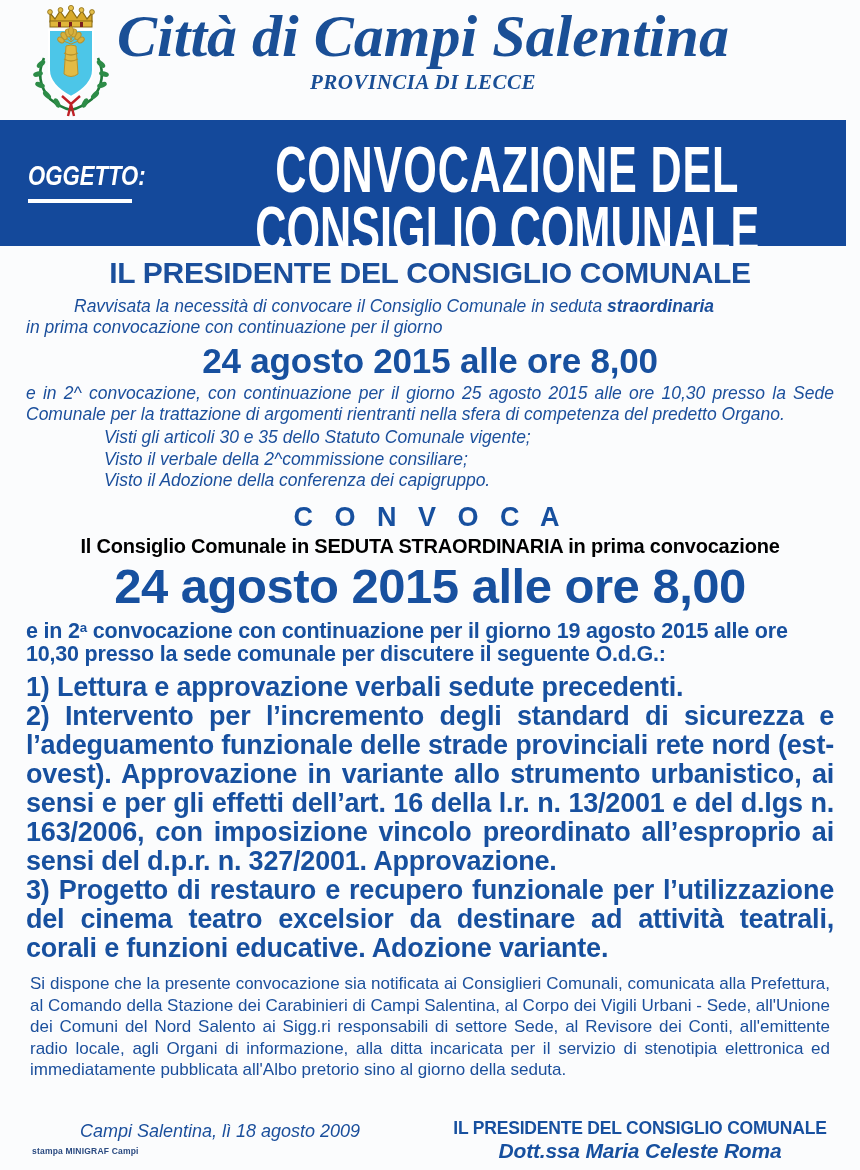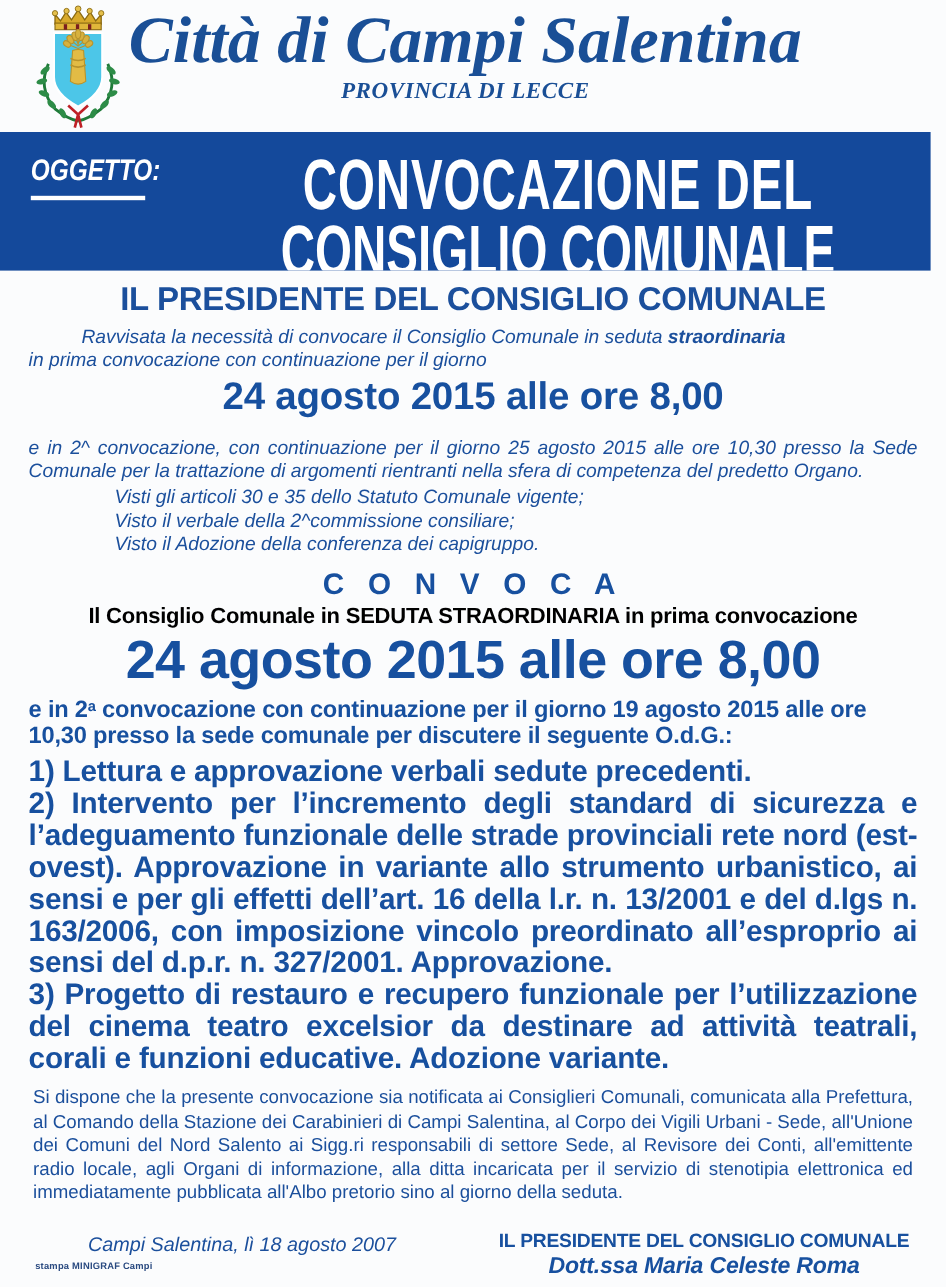--- a/index.html
+++ b/index.html
@@ -59,21 +59,21 @@
     position:absolute;
     left:0;top:120px;
     width:846px;height:126px;
     background:#14499b;
     display:flex;
     align-items:flex-start;
     overflow:hidden;
   }
   .oggetto-wrap{
     margin-left:28px;
-    margin-top:21px;
+    margin-top:42px;
     flex:0 0 auto;
   }
   .oggetto{
     color:#ffffff;
     font-family:"Liberation Sans", sans-serif;
     font-weight:bold;
     font-style:italic;
     font-size:27px;
     line-height:28px;
     transform:scaleX(0.82);
@@ -137,21 +137,21 @@
     line-height:40px;
     color:#17509f;
     margin-top:3px;
     letter-spacing:-0.2px;
   }
   .intro2{
     font-style:italic;
     font-size:17.5px;
     line-height:21px;
     color:#1b4f9c;
-    margin:16px 26px 0 26px;
+    margin:2px 26px 0 26px;
     text-align:justify;
   }
   .visti{
     font-style:italic;
     font-size:17.5px;
     line-height:21.5px;
     color:#1b4f9c;
     margin:2px 26px 0 80px;
   }
   .visti div{white-space:nowrap;margin-left:24px;}
@@ -379,21 +379,21 @@
       <div class="odg-item">1) Lettura e approvazione verbali sedute precedenti.</div>
       <div class="odg-item">2)  Intervento per l’incremento degli standard di sicurezza e l’adeguamento funzionale delle strade provinciali rete nord (est-ovest). Approvazione in variante allo strumento urbanistico, ai sensi e per gli effetti dell’art. 16 della l.r. n. 13/2001 e del d.lgs n. 163/2006, con imposizione vincolo preordinato all’esproprio ai sensi del d.p.r. n. 327/2001. Approvazione.</div>
       <div class="odg-item">3) Progetto di restauro e recupero funzionale per l’utilizzazione del cinema teatro excelsior da destinare ad attività teatrali, corali e funzioni educative. Adozione variante.</div>
     </div>
 
     <div class="dispone">Si dispone che la presente convocazione sia notificata ai Consiglieri Comunali, comunicata alla Prefettura, al Comando della Stazione dei Carabinieri di Campi Salentina, al Corpo dei Vigili Urbani - Sede, all'Unione dei Comuni del Nord Salento ai Sigg.ri responsabili di settore Sede, al Revisore dei Conti, all'emittente radio locale, agli Organi di informazione, alla ditta incaricata per il servizio di stenotipia elettronica ed immediatamente pubblicata all'Albo pretorio sino al giorno della seduta.</div>
   </div>
 
   <div class="footer">
     <div class="footer-row">
-      <div class="place-date">Campi Salentina, lì 18 agosto 2007</div>
+      <div class="place-date">Campi Salentina, lì 18 agosto 2009</div>
       <div class="sign">
         <div class="sign-title">IL PRESIDENTE DEL CONSIGLIO COMUNALE</div>
         <div class="sign-name">Dott.ssa Maria Celeste Roma</div>
       </div>
     </div>
   </div>
 
   <div class="printer">stampa MINIGRAF Campi</div>
 
 </div>

